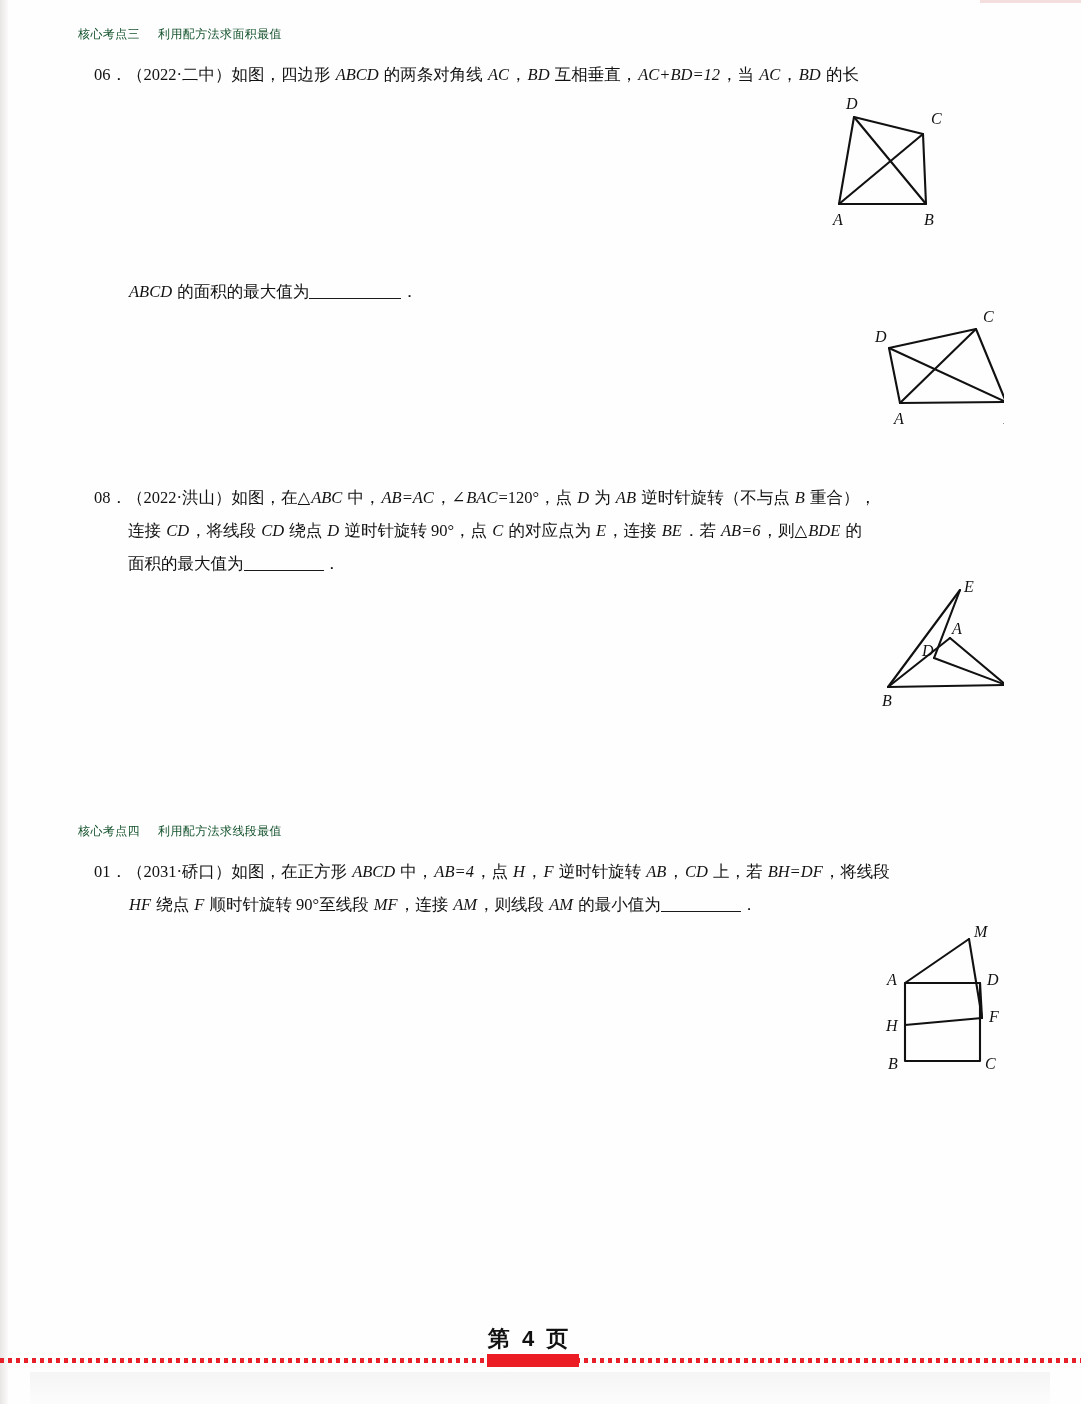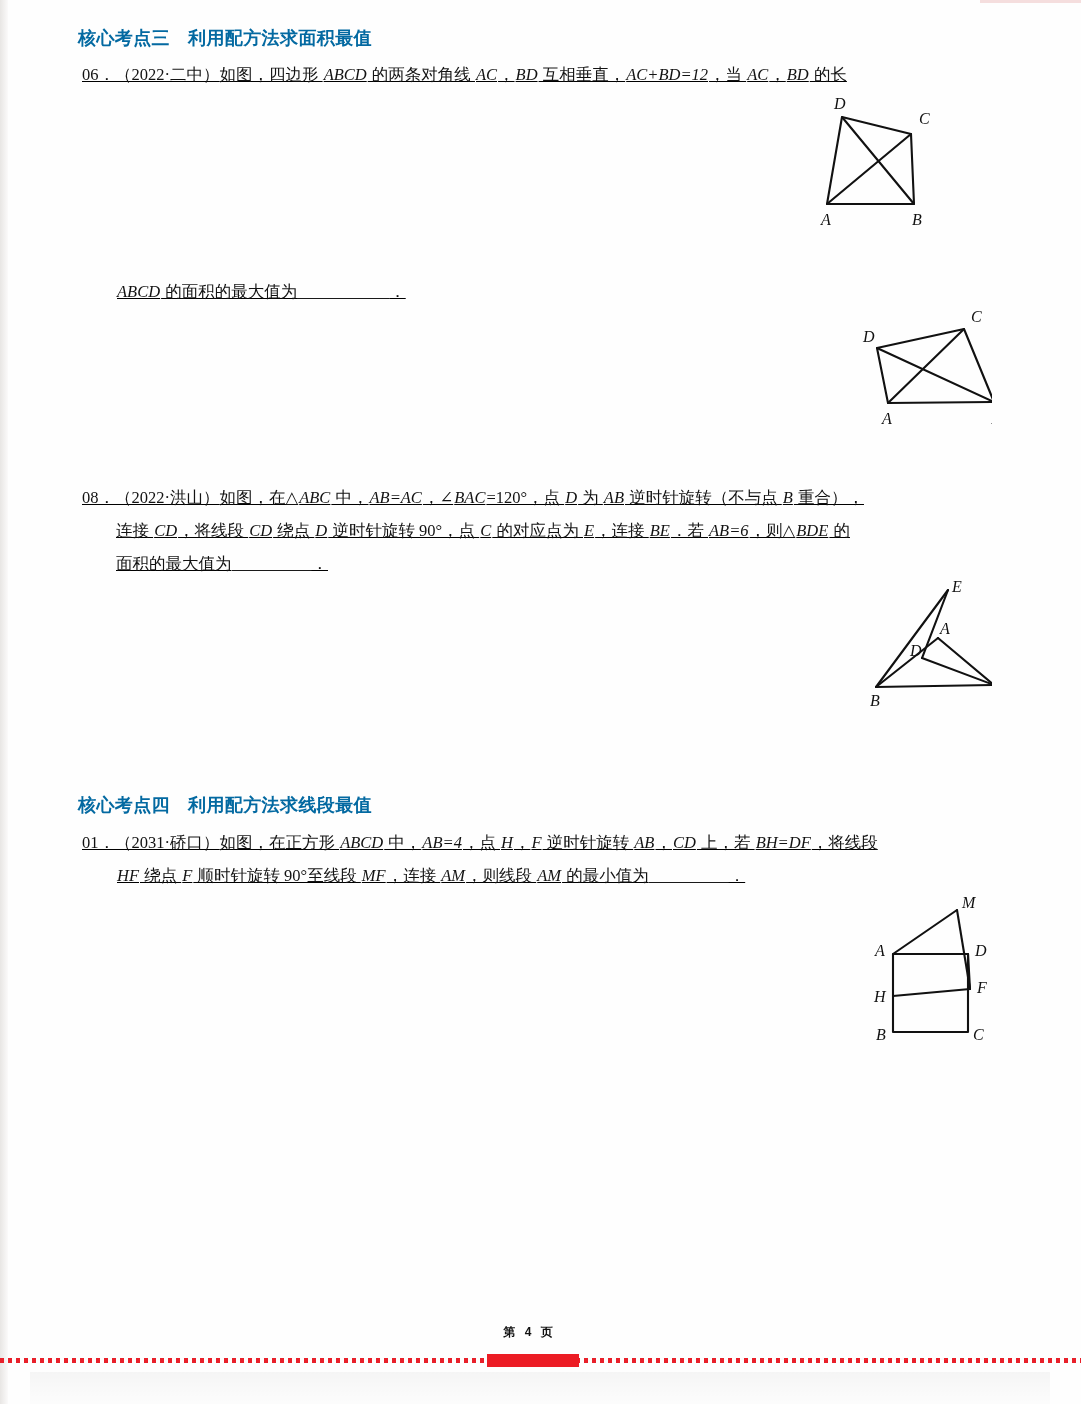--- a/index.html
+++ b/index.html
@@ -32,33 +32,32 @@
 
   .content {
     position: absolute;
     left: 78px;
     top: 26px;
     width: 910px;
   }
 
   .section-head {
     font-family: "Liberation Sans", "DejaVu Sans", sans-serif;
-    font-weight: bold;
-    font-size: 18px;
-    color: #0369a1;
+    font-weight: normal;
+    font-size: 12px;
+    color: #14532d;
     letter-spacing: 0.4px;
     margin: 0 0 8px 0;
     line-height: 1.35;
   }
   .section-head .kw { margin-right: 18px; }
 
   .problem {
     position: relative;
-    margin: 4px;
-    text-decoration: underline;
+    margin: 16px;
   }
   .ptext {
     font-size: 16.5px;
     line-height: 33px;
     color: #121212;
     text-align: justify;
     text-justify: inter-character;
     margin: 0;
   }
   .ptext .num {
@@ -113,21 +112,21 @@
     background: #ec1c24;
   }
   .foot-label {
     position: absolute;
     left: 0;
     top: 14px;
     width: 1059px;
     text-align: center;
     font-family: "Liberation Sans", "DejaVu Sans", sans-serif;
     font-weight: bold;
-    font-size: 12px;
+    font-size: 22px;
     color: #111;
     letter-spacing: 3px;
   }
   .foot-shadow {
     position: absolute;
     left: 30px;
     top: 62px;
     width: 1020px;
     height: 40px;
     background: linear-gradient(to bottom, rgba(0,0,0,0.035), rgba(0,0,0,0));
@@ -216,21 +215,21 @@
             <text x="78" y="54">A</text>
             <text x="8" y="126">B</text>
             <text x="130" y="126">C</text>
             <text x="48" y="76">D</text>
             <text x="90" y="12">E</text>
           </g>
         </svg>
       </div>
     </div>
 
-    <div class="section-head" style="margin-top:78px;">
+    <div class="section-head" style="margin-top:108px;">
       <span class="kw">核心考点四</span><span>利用配方法求线段最值</span>
     </div>
 
     <div class="problem">
       <p class="ptext">
         <span class="num">01．</span><span>（2031·硚口）</span><span>如图，在正方形 </span><span class="it">ABCD</span><span> 中，</span><span class="it">AB=4</span><span>，点 </span><span class="it">H</span><span>，</span><span class="it">F</span><span> 逆时针旋转 </span><span class="it">AB</span><span>，</span><span class="it">CD</span><span> 上，若 </span><span class="it">BH=DF</span><span>，将线段</span>
       </p>
       <p class="ptext">
         <span class="hang"><span class="it">HF</span><span> 绕点 </span><span class="it">F</span><span> 顺时针旋转 90°至线段 </span><span class="it">MF</span><span>，连接 </span><span class="it">AM</span><span>，则线段 </span><span class="it">AM</span><span> 的最小值为</span><span class="blank short"></span><span>．</span></span>
       </p>

